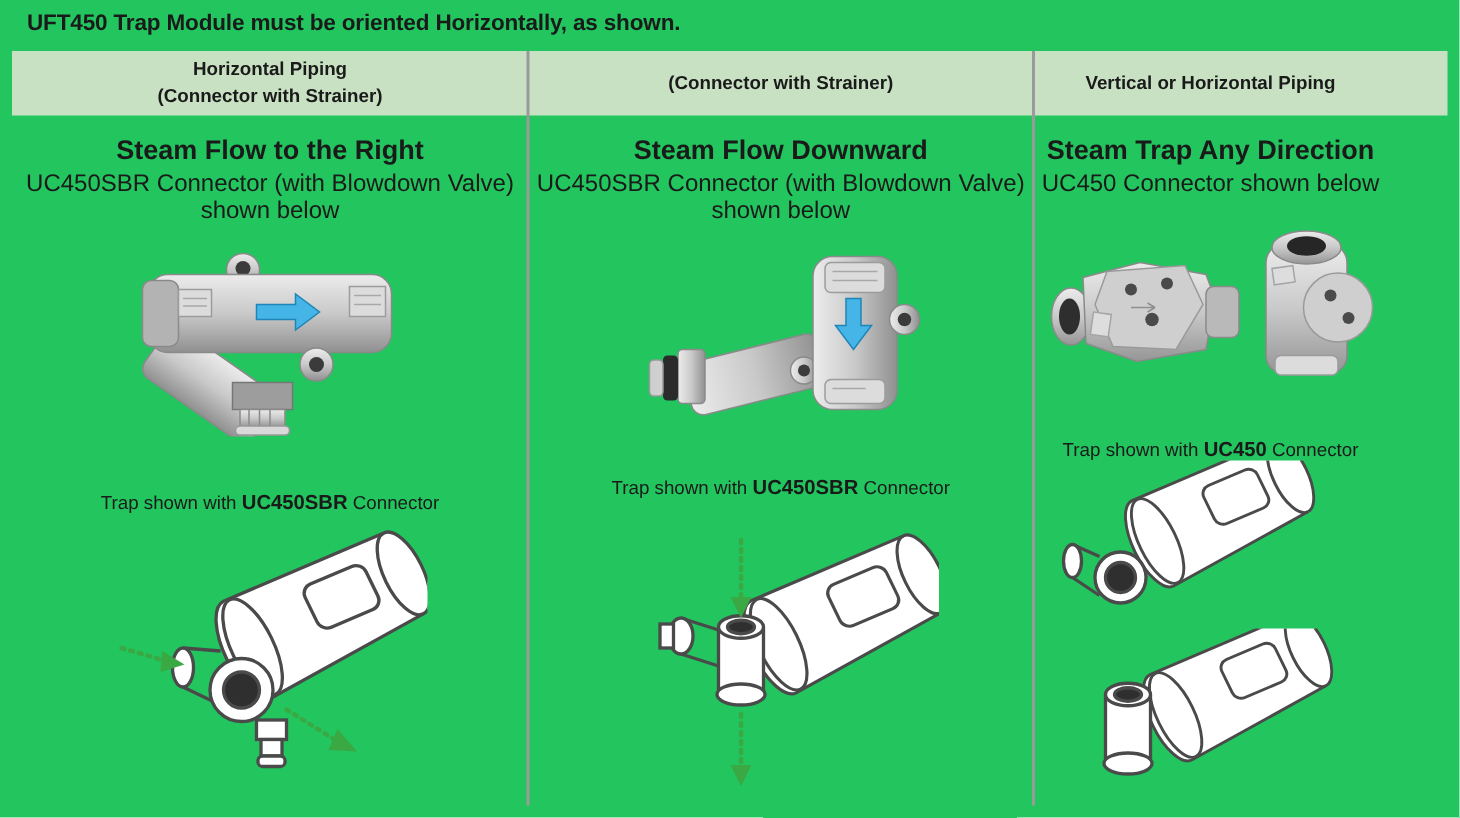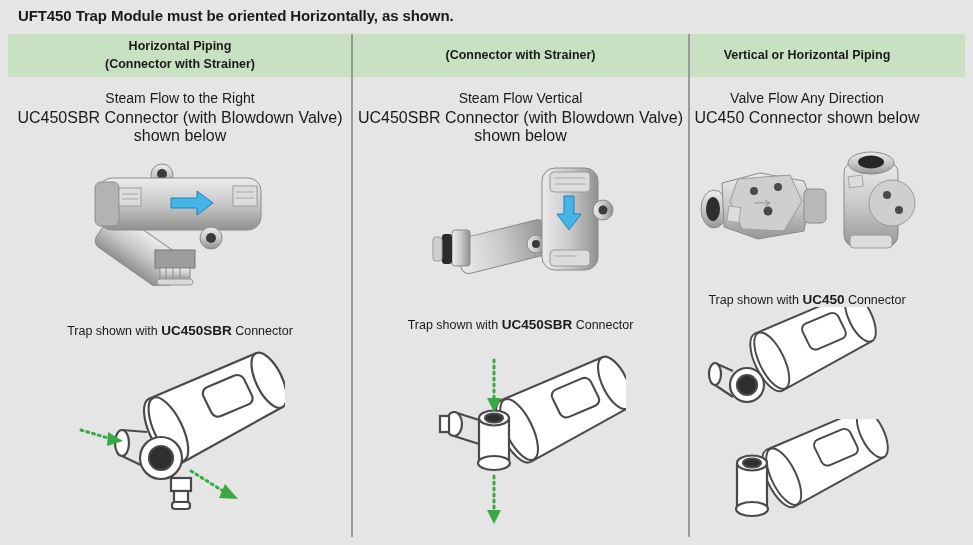--- a/index.html
+++ b/index.html
@@ -1,29 +1,29 @@
 <!DOCTYPE html>
 <html style="--header-green: #c9e1c3; --divider-gray: #9a9a9a; --arrow-blue: #45b5e8; --arrow-blue-outline: #1f85b5; --arrow-green: #3aa843; --line-art: #4a4a4a;"><head>
 <meta charset="utf-8">
 <style>
   html,body{margin:0;padding:0;background:#fff;}
-  .page{position:relative;width:973px;height:545px;background:#e5e5e5;overflow:hidden;
+  .page{position:relative;width:973px;height:545px;background:#22c55e;overflow:hidden;
         font-family:"Liberation Sans",sans-serif;color:#1a1a1a;}
   .title{position:absolute;left:18px;top:7px;font-size:15px;font-weight:700;letter-spacing:-.1px;}
   .table{position:absolute;left:8px;top:34px;width:957px;height:503px;}
   .header-row{display:flex;height:43px;background:var(--header-green,#c9e1c3);}
   .header-cell{display:flex;flex-direction:column;justify-content:center;text-align:center;
                font-weight:700;font-size:12.5px;line-height:1.4;}
   .body-row{display:flex;height:460px;}
   .col{display:flex;flex-direction:column;}
   .c1{width:344px}.c2{width:337px}.c3{width:236px}
   .divider{position:absolute;top:0;bottom:0;width:2px;background:var(--divider-gray,#999);z-index:5;}
   .d1{left:343px}.d2{left:680px}
   .subtitle{text-align:center;margin-top:13px;}
-  .sub-bold{font-size:14px;font-weight:400;}
+  .sub-bold{font-size:18px;font-weight:700;}
   .sub-small{font-size:16px;margin-top:3px;}
   .photo-row{height:146px;display:flex;align-items:center;justify-content:center;margin-top:4px;}
   .caption{text-align:center;font-size:12.5px;margin-top:28px;}
   .caption b{font-size:13.5px;}
   .drawing-row{flex:1;display:flex;flex-direction:column;align-items:center;justify-content:center;}
   svg{display:block;}
 </style>
 </head>
 <body>
 
@@ -110,21 +110,21 @@
             <g>
               <line x1="116" y1="131" x2="148" y2="151" style="stroke:var(--arrow-green);stroke-width:3;stroke-dasharray:2 4;stroke-linecap:round"></line>
               <polygon points="150,144 163,159 144,158" style="fill:var(--arrow-green)"></polygon>
             </g>
           </svg>
         </div>
       </div>
 
       <div class="col c2">
         <div class="subtitle">
-          <div class="sub-bold">Steam Flow Vertical</div>
+          <div class="sub-bold">Steam Flow Downward</div>
           <div class="sub-small">UC450SBR Connector (with Blowdown Valve) shown below</div>
         </div>
         <div class="photo-row">
           <svg width="190" height="122" viewBox="0 0 190 122">
             <defs>
               <linearGradient id="g2h" x1="0" y1="0" x2="1" y2="0">
                 <stop offset="0" stop-color="#ececec"></stop>
                   <stop offset=".5" stop-color="#c9c9c9"></stop>
                   <stop offset="1" stop-color="#909090"></stop>
               </linearGradient>
@@ -167,21 +167,21 @@
             <g>
               <line x1="78" y1="144" x2="78" y2="178" style="stroke:var(--arrow-green);stroke-width:3;stroke-dasharray:2 4;stroke-linecap:round"></line>
               <polygon points="71,178 85,178 78,192" style="fill:var(--arrow-green)"></polygon>
             </g>
           </svg>
         </div>
       </div>
 
       <div class="col c3">
         <div class="subtitle">
-          <div class="sub-bold">Valve Flow Any Direction</div>
+          <div class="sub-bold">Steam Trap Any Direction</div>
           <div class="sub-small">UC450  Connector shown below</div>
         </div>
         <div class="photo-row">
           <svg width="230" height="118" viewBox="0 0 230 118">
             <defs>
               <linearGradient id="g3v" x1="0" y1="0" x2="0" y2="1">
                 <stop offset="0" stop-color="#ececec"></stop>
                   <stop offset=".5" stop-color="#c9c9c9"></stop>
                   <stop offset="1" stop-color="#969696"></stop>
               </linearGradient>

